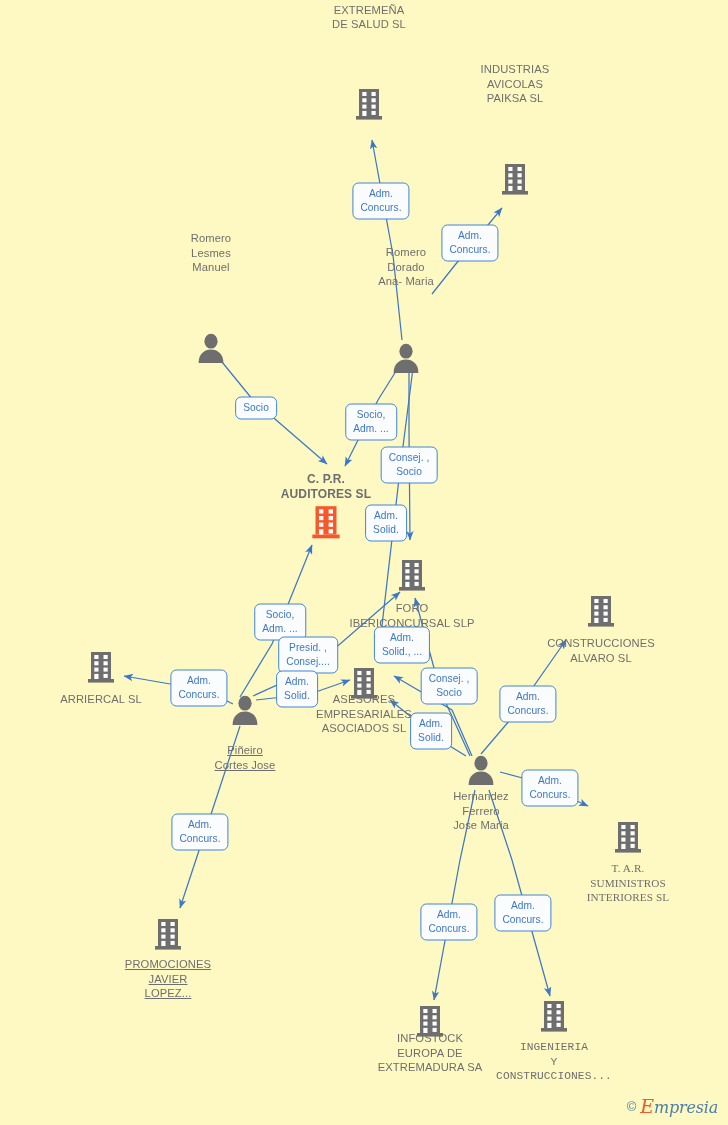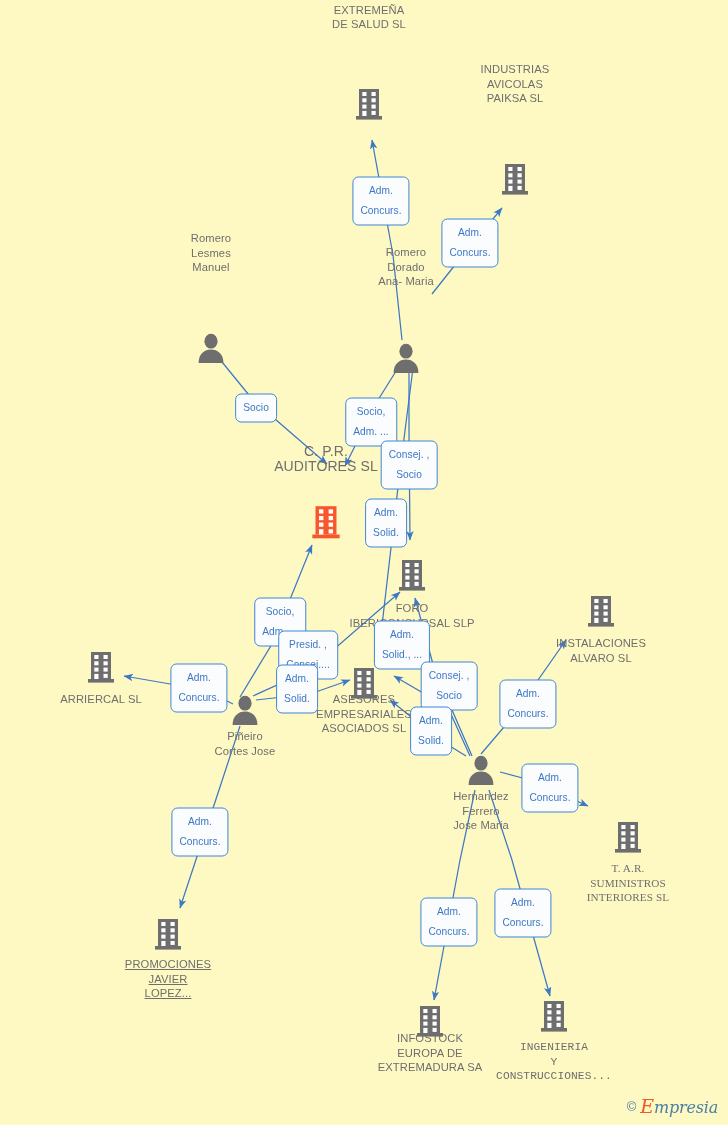--- a/index.html
+++ b/index.html
@@ -35,33 +35,34 @@
     transform: translateX(-50%);
     text-align: center;
     color: #6e6e6e;
     font-size: 11.2px;
     line-height: 14.6px;
     white-space: pre-line;
     letter-spacing: 0.1px;
   }
   .node.center .caption {
     color: #6e6e6e;
-    font-weight: normal;
-    font-size: 14px;
+    font-weight: bold;
+    font-size: 12px;
+    margin-top: 28px;
   }
   .node .caption.above { transform: translate(-50%, -100%); }
   .edge-label {
     position: absolute;
     transform: translate(-50%, -50%);
     background: #fbfcfe;
     border: 1.3px solid #3d85d8;
     border-radius: 6px;
     color: #3d78c6;
     font-size: 10.2px;
-    line-height: 20px;
+    line-height: 14px;
     text-align: center;
     padding: 3px 7px 4px 7px;
     white-space: pre-line;
     letter-spacing: 0.05px;
   }
   #watermark {
     position: absolute;
     right: 10px;
     bottom: 8px;
     display: flex;
@@ -203,21 +204,21 @@
     <rect x="2" y="28" width="26" height="3.6" fill="#6e6e6e"></rect>
     <rect x="8.3" y="4" width="4.2" height="4" fill="#fff"></rect>
     <rect x="17.5" y="4" width="4.2" height="4" fill="#fff"></rect>
     <rect x="8.3" y="10.3" width="4.2" height="4" fill="#fff"></rect>
     <rect x="17.5" y="10.3" width="4.2" height="4" fill="#fff"></rect>
     <rect x="8.3" y="16.6" width="4.2" height="4" fill="#fff"></rect>
     <rect x="17.5" y="16.6" width="4.2" height="4" fill="#fff"></rect>
     <rect x="8.3" y="22.9" width="4.2" height="5.1" fill="#fff"></rect>
     <rect x="17.5" y="22.9" width="4.2" height="4" fill="#fff"></rect>
   </svg></div>
-        <div class="caption" style="left: 0px; top: 24px; width: 150px;">INSTALACIONES
+        <div class="caption" style="left: 0px; top: 24px; width: 150px;">CONSTRUCCIONES
 ALVARO SL</div>
       </div>
       <div class="node" style="left: 101px; top: 668px;">
         <div class="glyph"><svg width="30" height="34" viewBox="0 0 30 34" xmlns="http://www.w3.org/2000/svg">
     <rect x="5" y="1" width="20" height="27" fill="#6e6e6e"></rect>
     <rect x="2" y="28" width="26" height="3.6" fill="#6e6e6e"></rect>
     <rect x="8.3" y="4" width="4.2" height="4" fill="#fff"></rect>
     <rect x="17.5" y="4" width="4.2" height="4" fill="#fff"></rect>
     <rect x="8.3" y="10.3" width="4.2" height="4" fill="#fff"></rect>
     <rect x="17.5" y="10.3" width="4.2" height="4" fill="#fff"></rect>
@@ -243,21 +244,21 @@
   </svg></div>
         <div class="caption" style="left: 0px; top: 8px; width: 150px;">ASESORES
 EMPRESARIALES
 ASOCIADOS SL</div>
       </div>
       <div class="node" style="left: 245px; top: 710px;">
         <div class="glyph"><svg width="28" height="30" viewBox="0 0 28 30" xmlns="http://www.w3.org/2000/svg">
     <ellipse cx="14" cy="8.2" rx="6.6" ry="7.4" fill="#6e6e6e"></ellipse>
     <path d="M1.6 30 C1.6 21.2 7.2 16.6 14 16.6 C20.8 16.6 26.4 21.2 26.4 30 Z" fill="#6e6e6e"></path>
   </svg></div>
-        <div class="caption" style="left: 0px; top: 19px; width: 150px;">Piñeiro
+        <div class="caption" style="left: 0px; top: 33px; width: 150px; text-decoration: underline;">Piñeiro
 Cortes Jose</div>
       </div>
       <div class="node" style="left: 481px; top: 770px;">
         <div class="glyph"><svg width="28" height="30" viewBox="0 0 28 30" xmlns="http://www.w3.org/2000/svg">
     <ellipse cx="14" cy="8.2" rx="6.6" ry="7.4" fill="#6e6e6e"></ellipse>
     <path d="M1.6 30 C1.6 21.2 7.2 16.6 14 16.6 C20.8 16.6 26.4 21.2 26.4 30 Z" fill="#6e6e6e"></path>
   </svg></div>
         <div class="caption" style="left: 0px; top: 19px; width: 150px;">Hernandez
 Ferrero
 Jose Maria</div>

